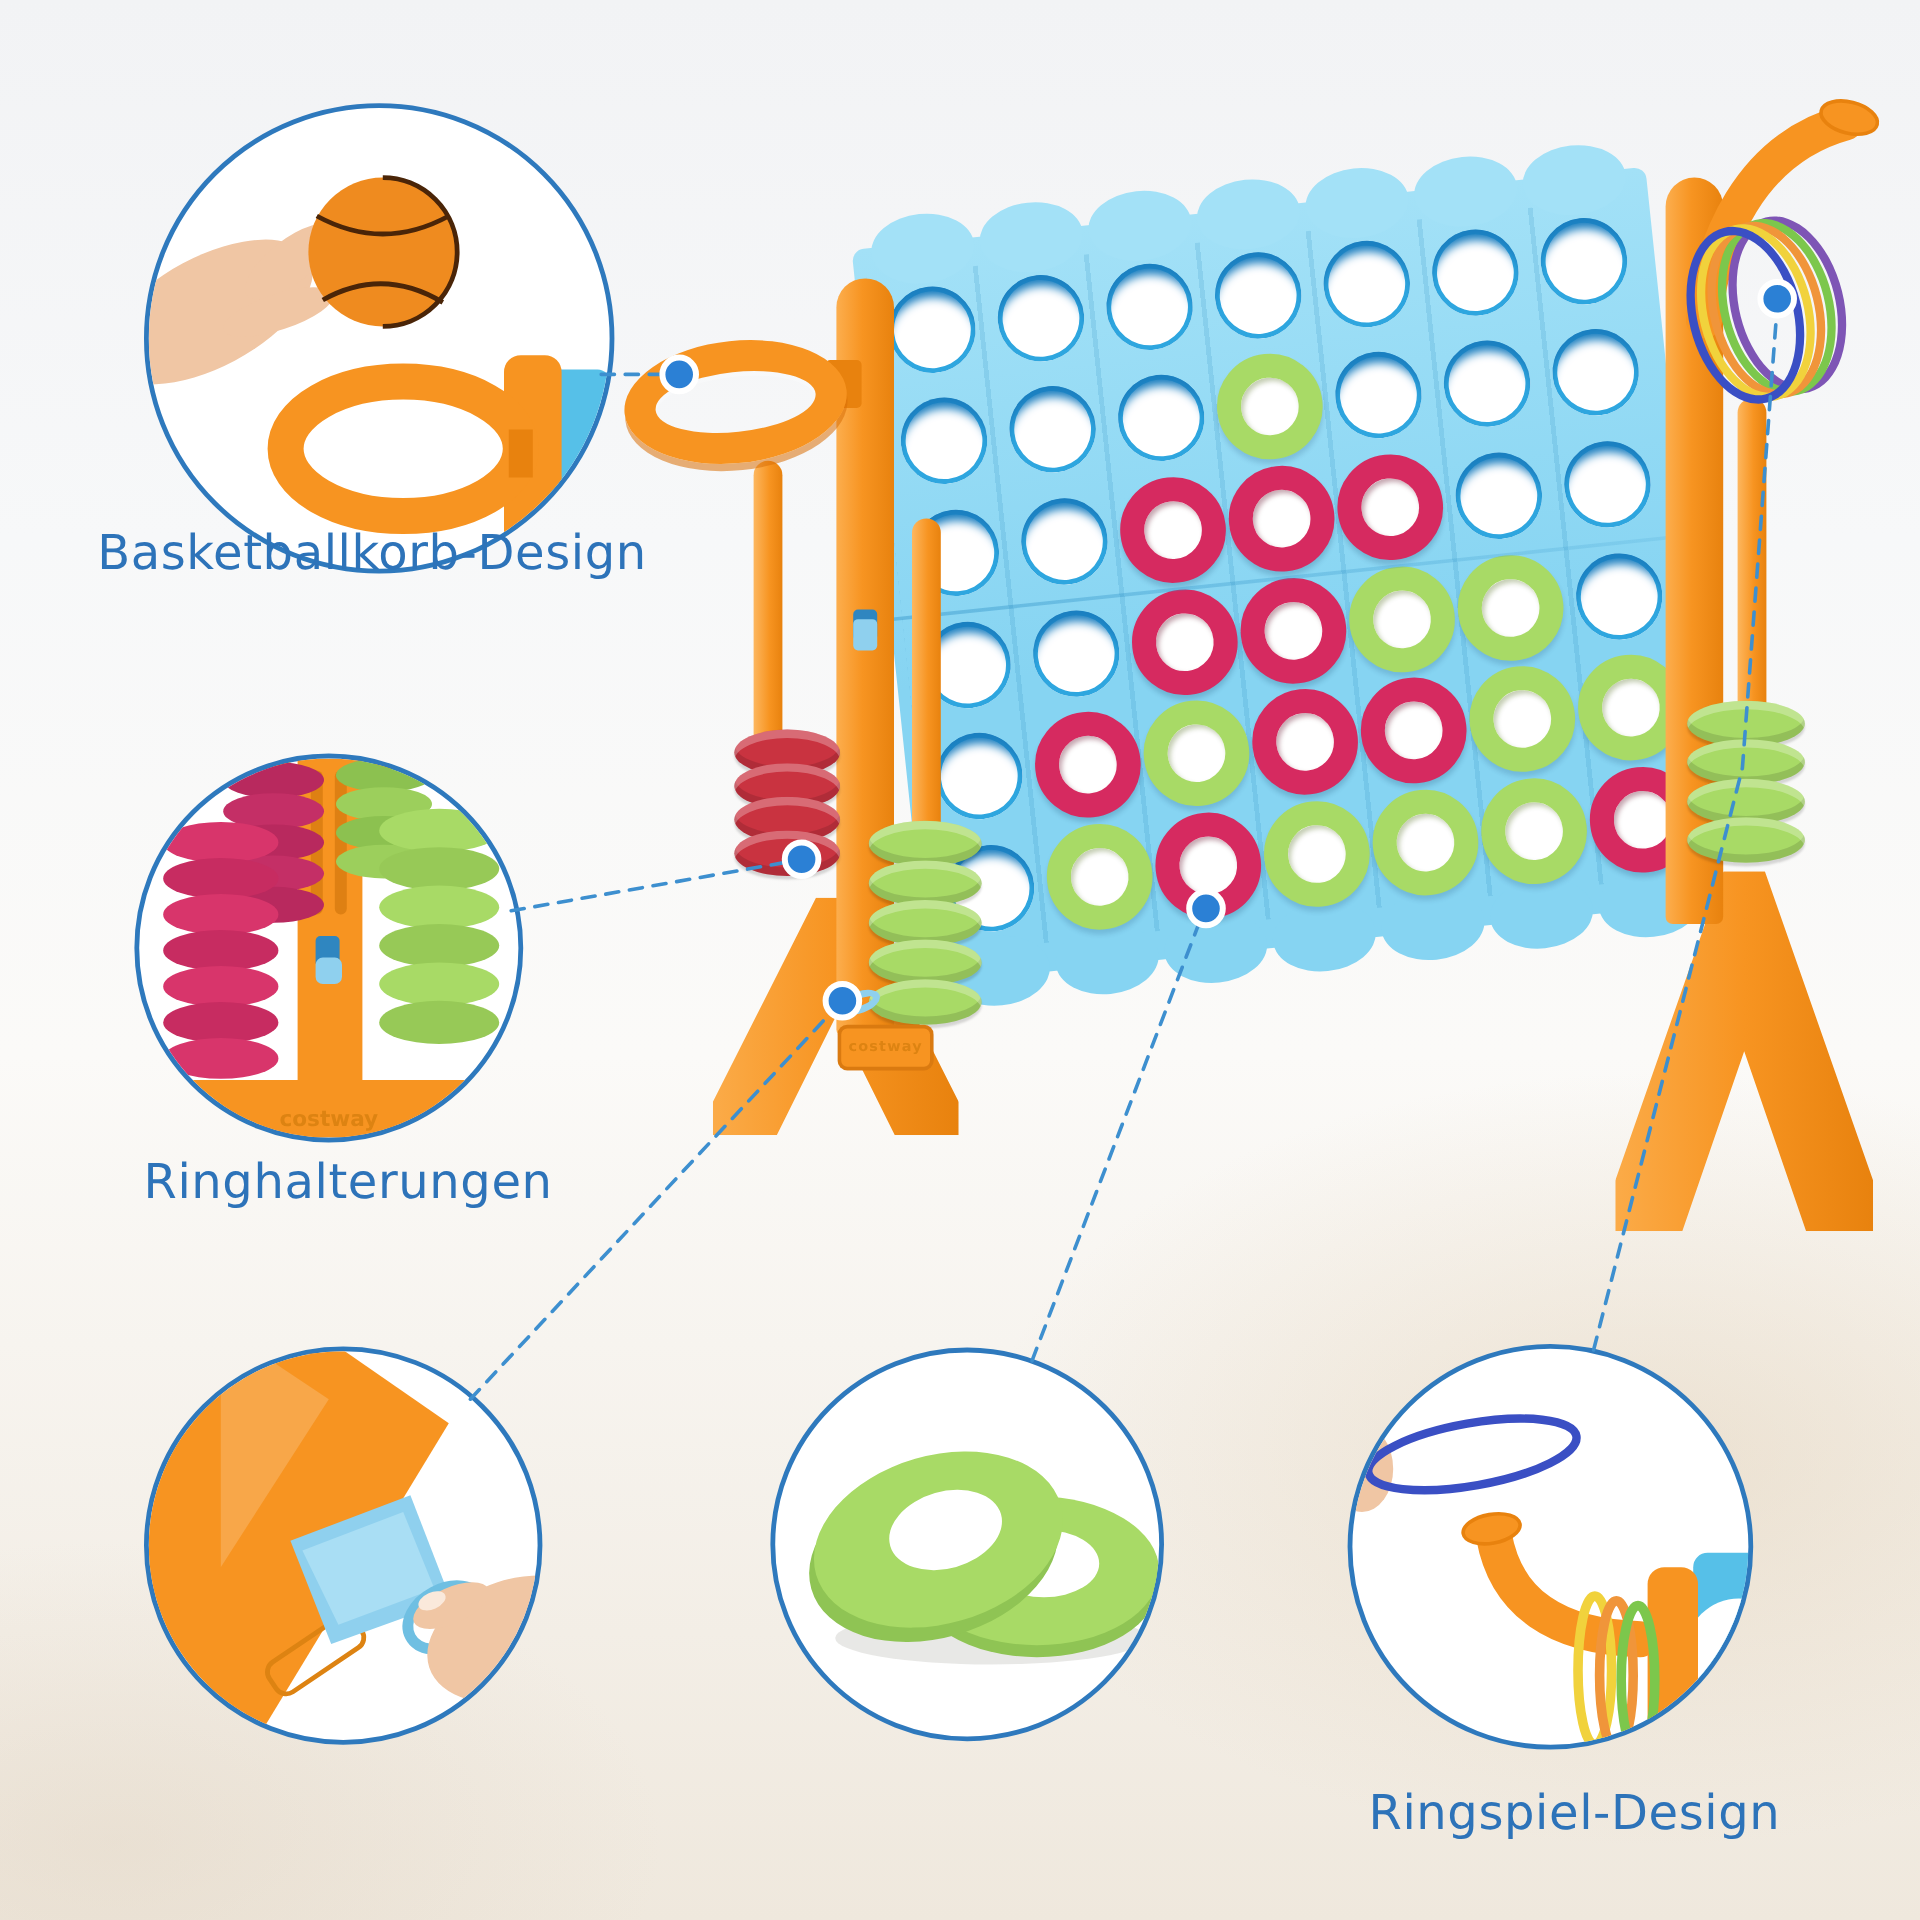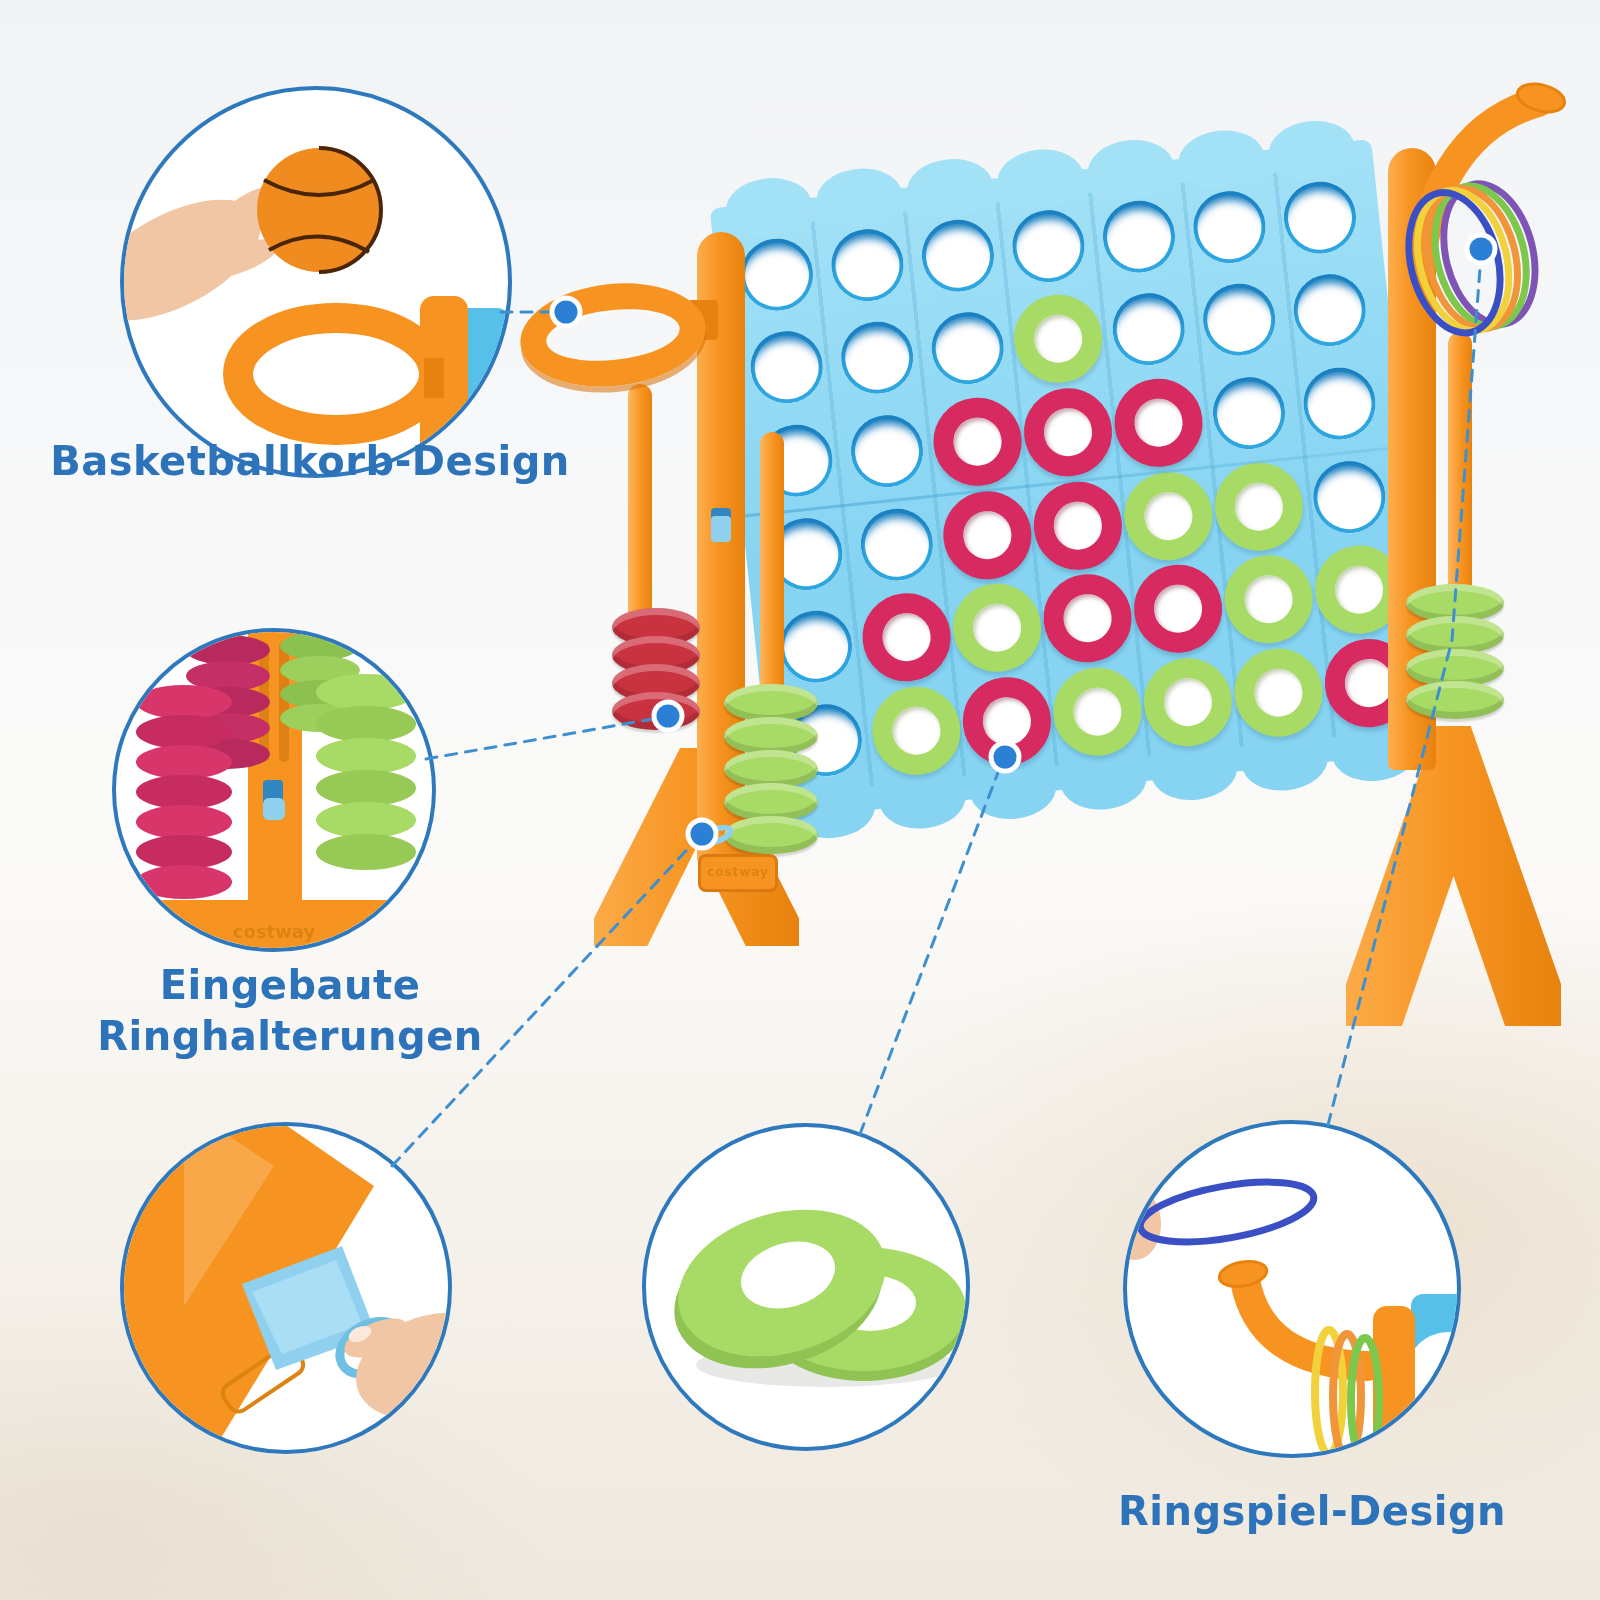--- a/index.html
+++ b/index.html
@@ -10,21 +10,21 @@
       radial-gradient(760px 420px at 6% 96%, rgba(219,204,184,.32), transparent 60%),
       linear-gradient(180deg, var(--bg_top) 0%, #f7f8f9 28%, #fbfaf8 55%, var(--bg_bottom) 100%);}
   .abs{position:absolute;}
 
   
   .callout{position:absolute;border-radius:50%;background:#fff;border:4px solid var(--callout_border);overflow:hidden;}
   .callout svg{display:block;width:100%;height:100%;}
 
   
   .label{position:absolute;transform:translateX(-50%);color:var(--label_text);
-    font-weight:bold;font-size:40px;letter-spacing:.5px;text-align:center;line-height:1.28;white-space:nowrap;}
+    font-weight:normal;font-size:40px;letter-spacing:.5px;text-align:center;line-height:1.28;white-space:nowrap;}
 
   
   #board{position:absolute;left:740px;top:172px;width:665px;height:615px;
     background:linear-gradient(180deg,var(--board_blue_light),var(--board_blue) 60%);
     border-radius:10px;transform:rotate(-6deg);}
   #board::after{content:"";position:absolute;inset:24px 10px;pointer-events:none;
     background:repeating-linear-gradient(90deg, transparent 0 89px, rgba(30,130,185,.16) 89px 93px);}
   .bump{position:absolute;width:86px;height:58px;border-radius:50%;}
   .bump.top{top:-24px;background:var(--board_blue_light);}
   .bump.bot{bottom:-24px;background:var(--board_blue);}
@@ -282,21 +282,20 @@
       <path d="M240,242 C170,240 128,212 118,156" fill="none" stroke="var(--frame_orange)" stroke-width="30" stroke-linecap="round"></path>
       <ellipse cx="116" cy="150" rx="24" ry="12" transform="rotate(-10 116 150)" fill="var(--frame_orange)" stroke="var(--frame_orange_dark)" stroke-width="3"></ellipse>
       <ellipse cx="202" cy="268" rx="14" ry="62" fill="none" stroke="var(--toss_ring_yellow)" stroke-width="8"></ellipse>
       <ellipse cx="220" cy="272" rx="14" ry="62" fill="none" stroke="var(--toss_ring_orange)" stroke-width="8"></ellipse>
       <ellipse cx="238" cy="276" rx="14" ry="62" fill="none" stroke="var(--toss_ring_green)" stroke-width="8"></ellipse>
     </svg>
   </div>
 
   <div class="label" style="left:310px;top:436px">Basketballkorb-Design</div>
   <div class="label" style="left:290px;top:960px">
-    <div>Eingebaute</div>
     <div>Ringhalterungen</div>
   </div>
   <div class="label" style="left:818px;top:1480px">
   </div>
   <div class="label" style="left:1312px;top:1486px">Ringspiel-Design</div>
 
   <svg id="overlay" viewBox="0 0 1600 1600">
     <g fill="none" stroke="var(--connector)" stroke-width="3" stroke-dasharray="11 9" stroke-linecap="round">
       <line x1="501" y1="312" x2="560" y2="312"></line>
       <line x1="426" y1="759" x2="664" y2="717"></line>

